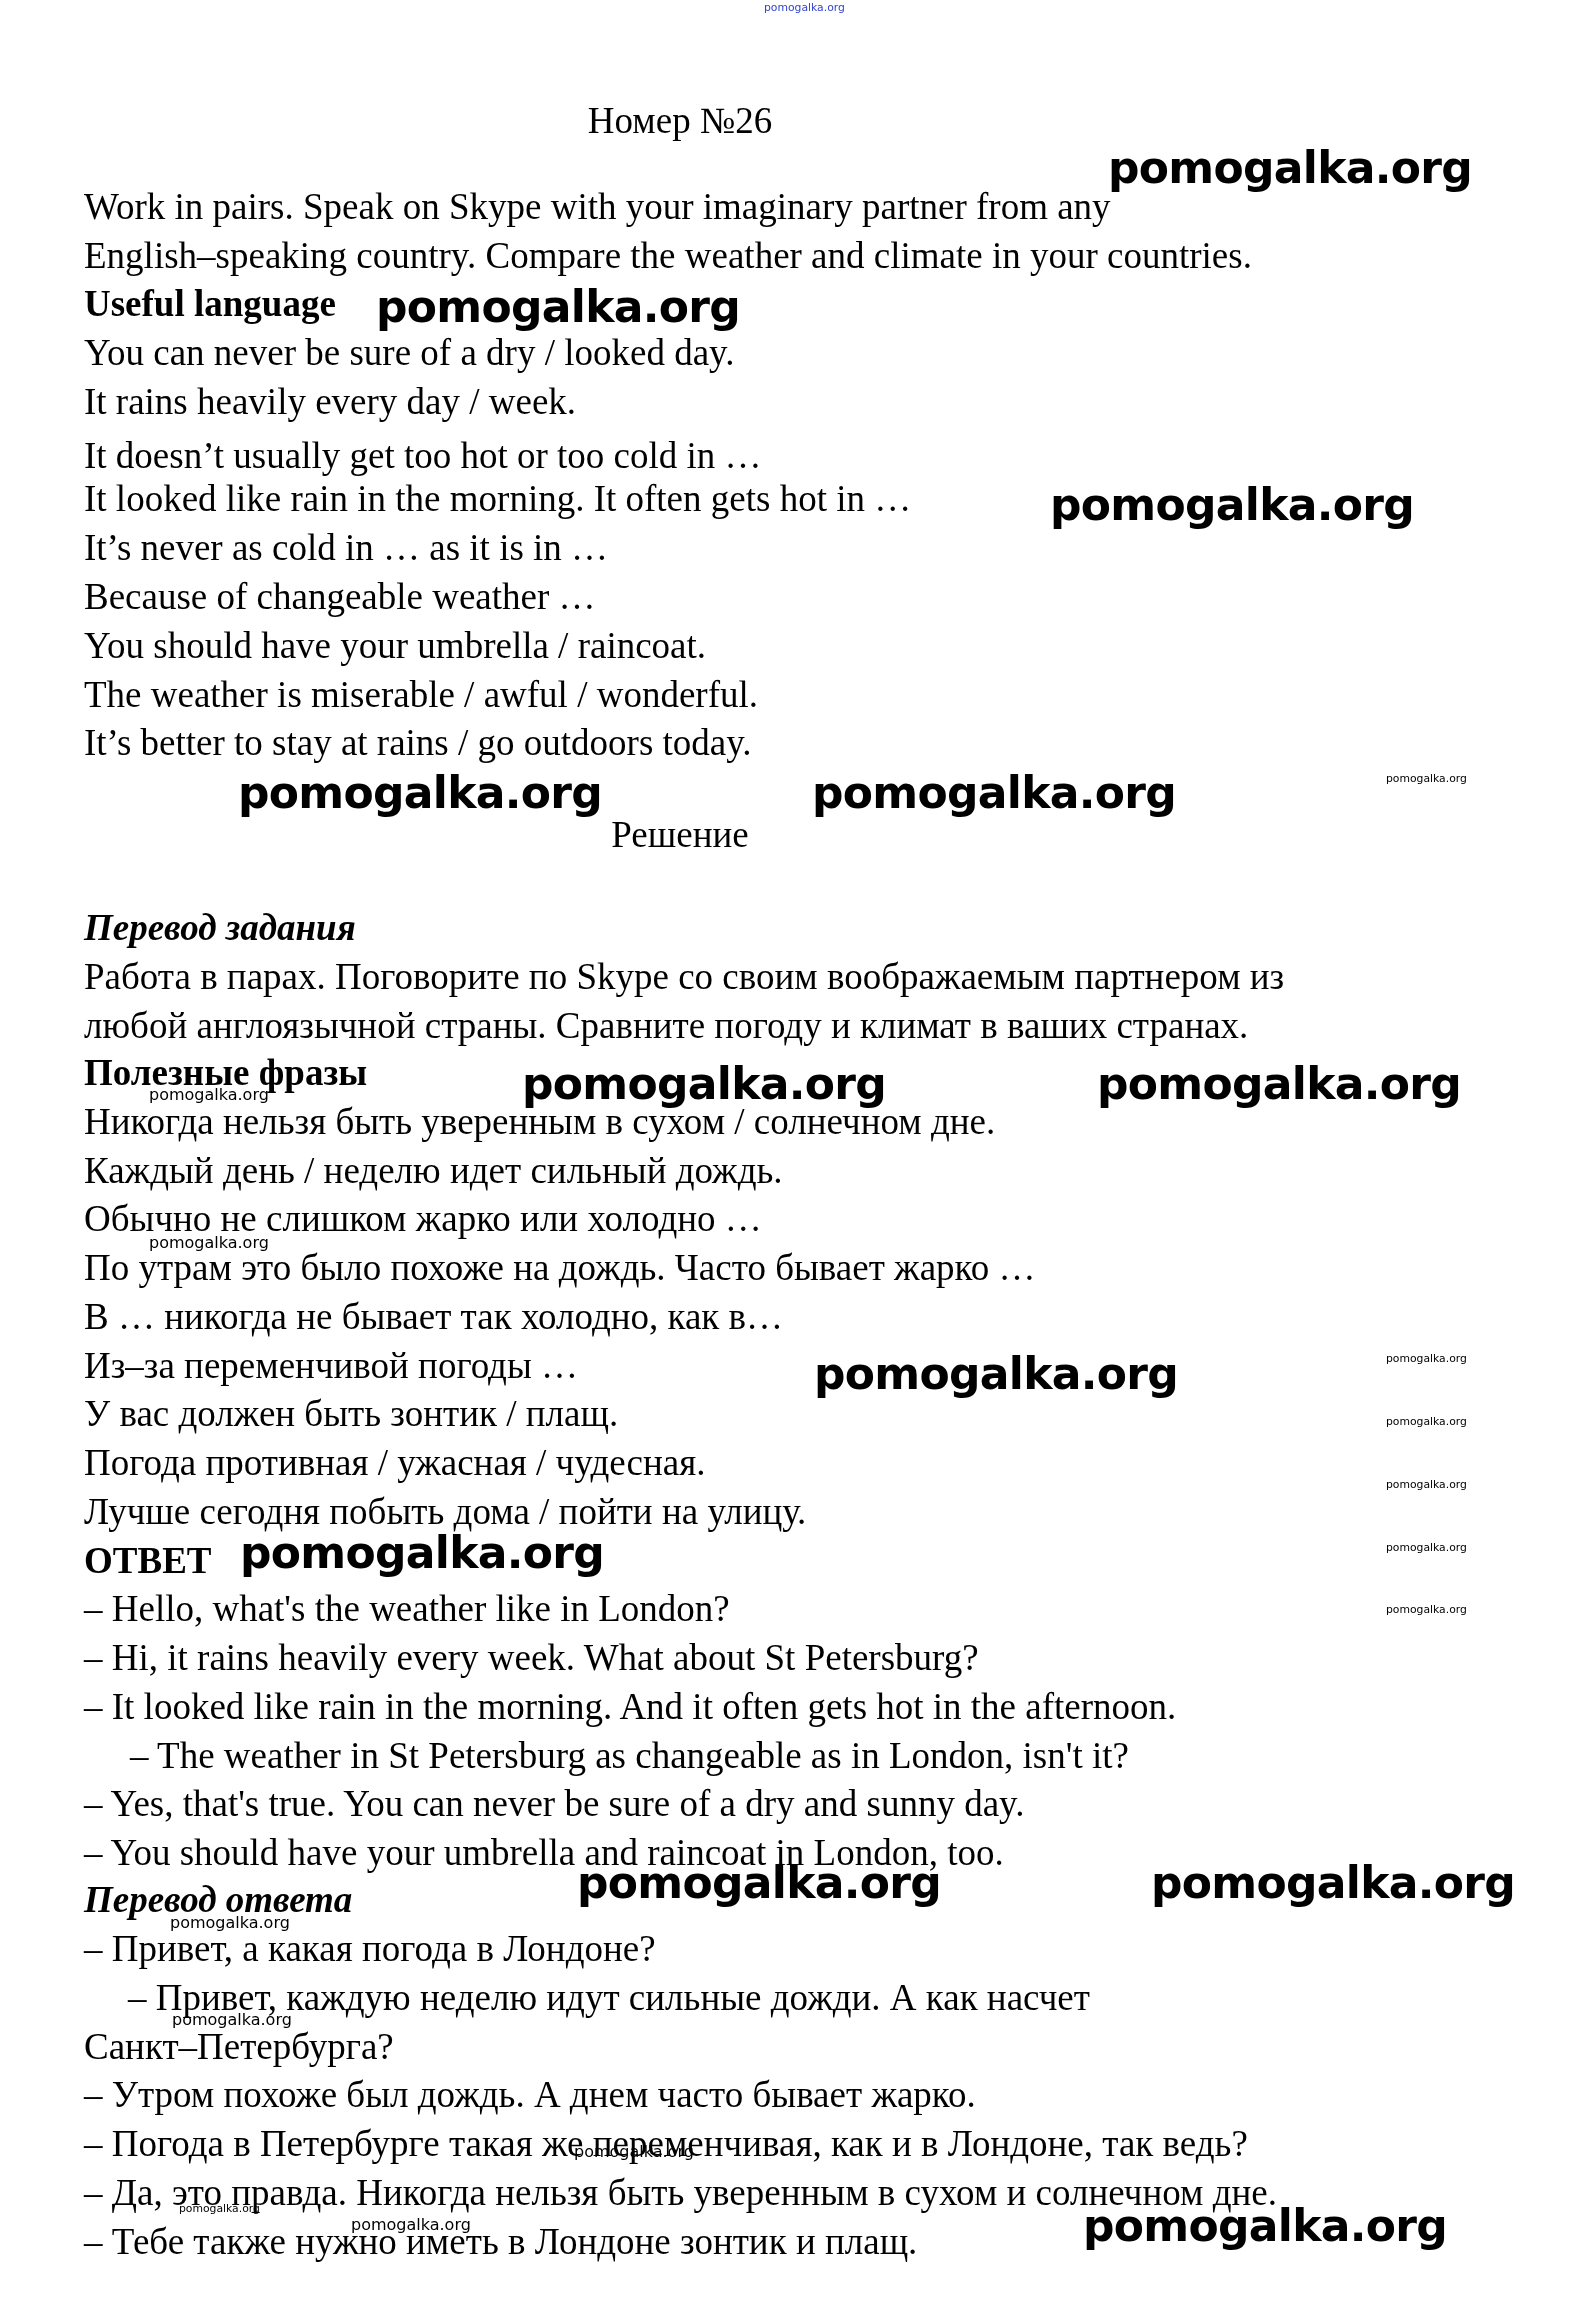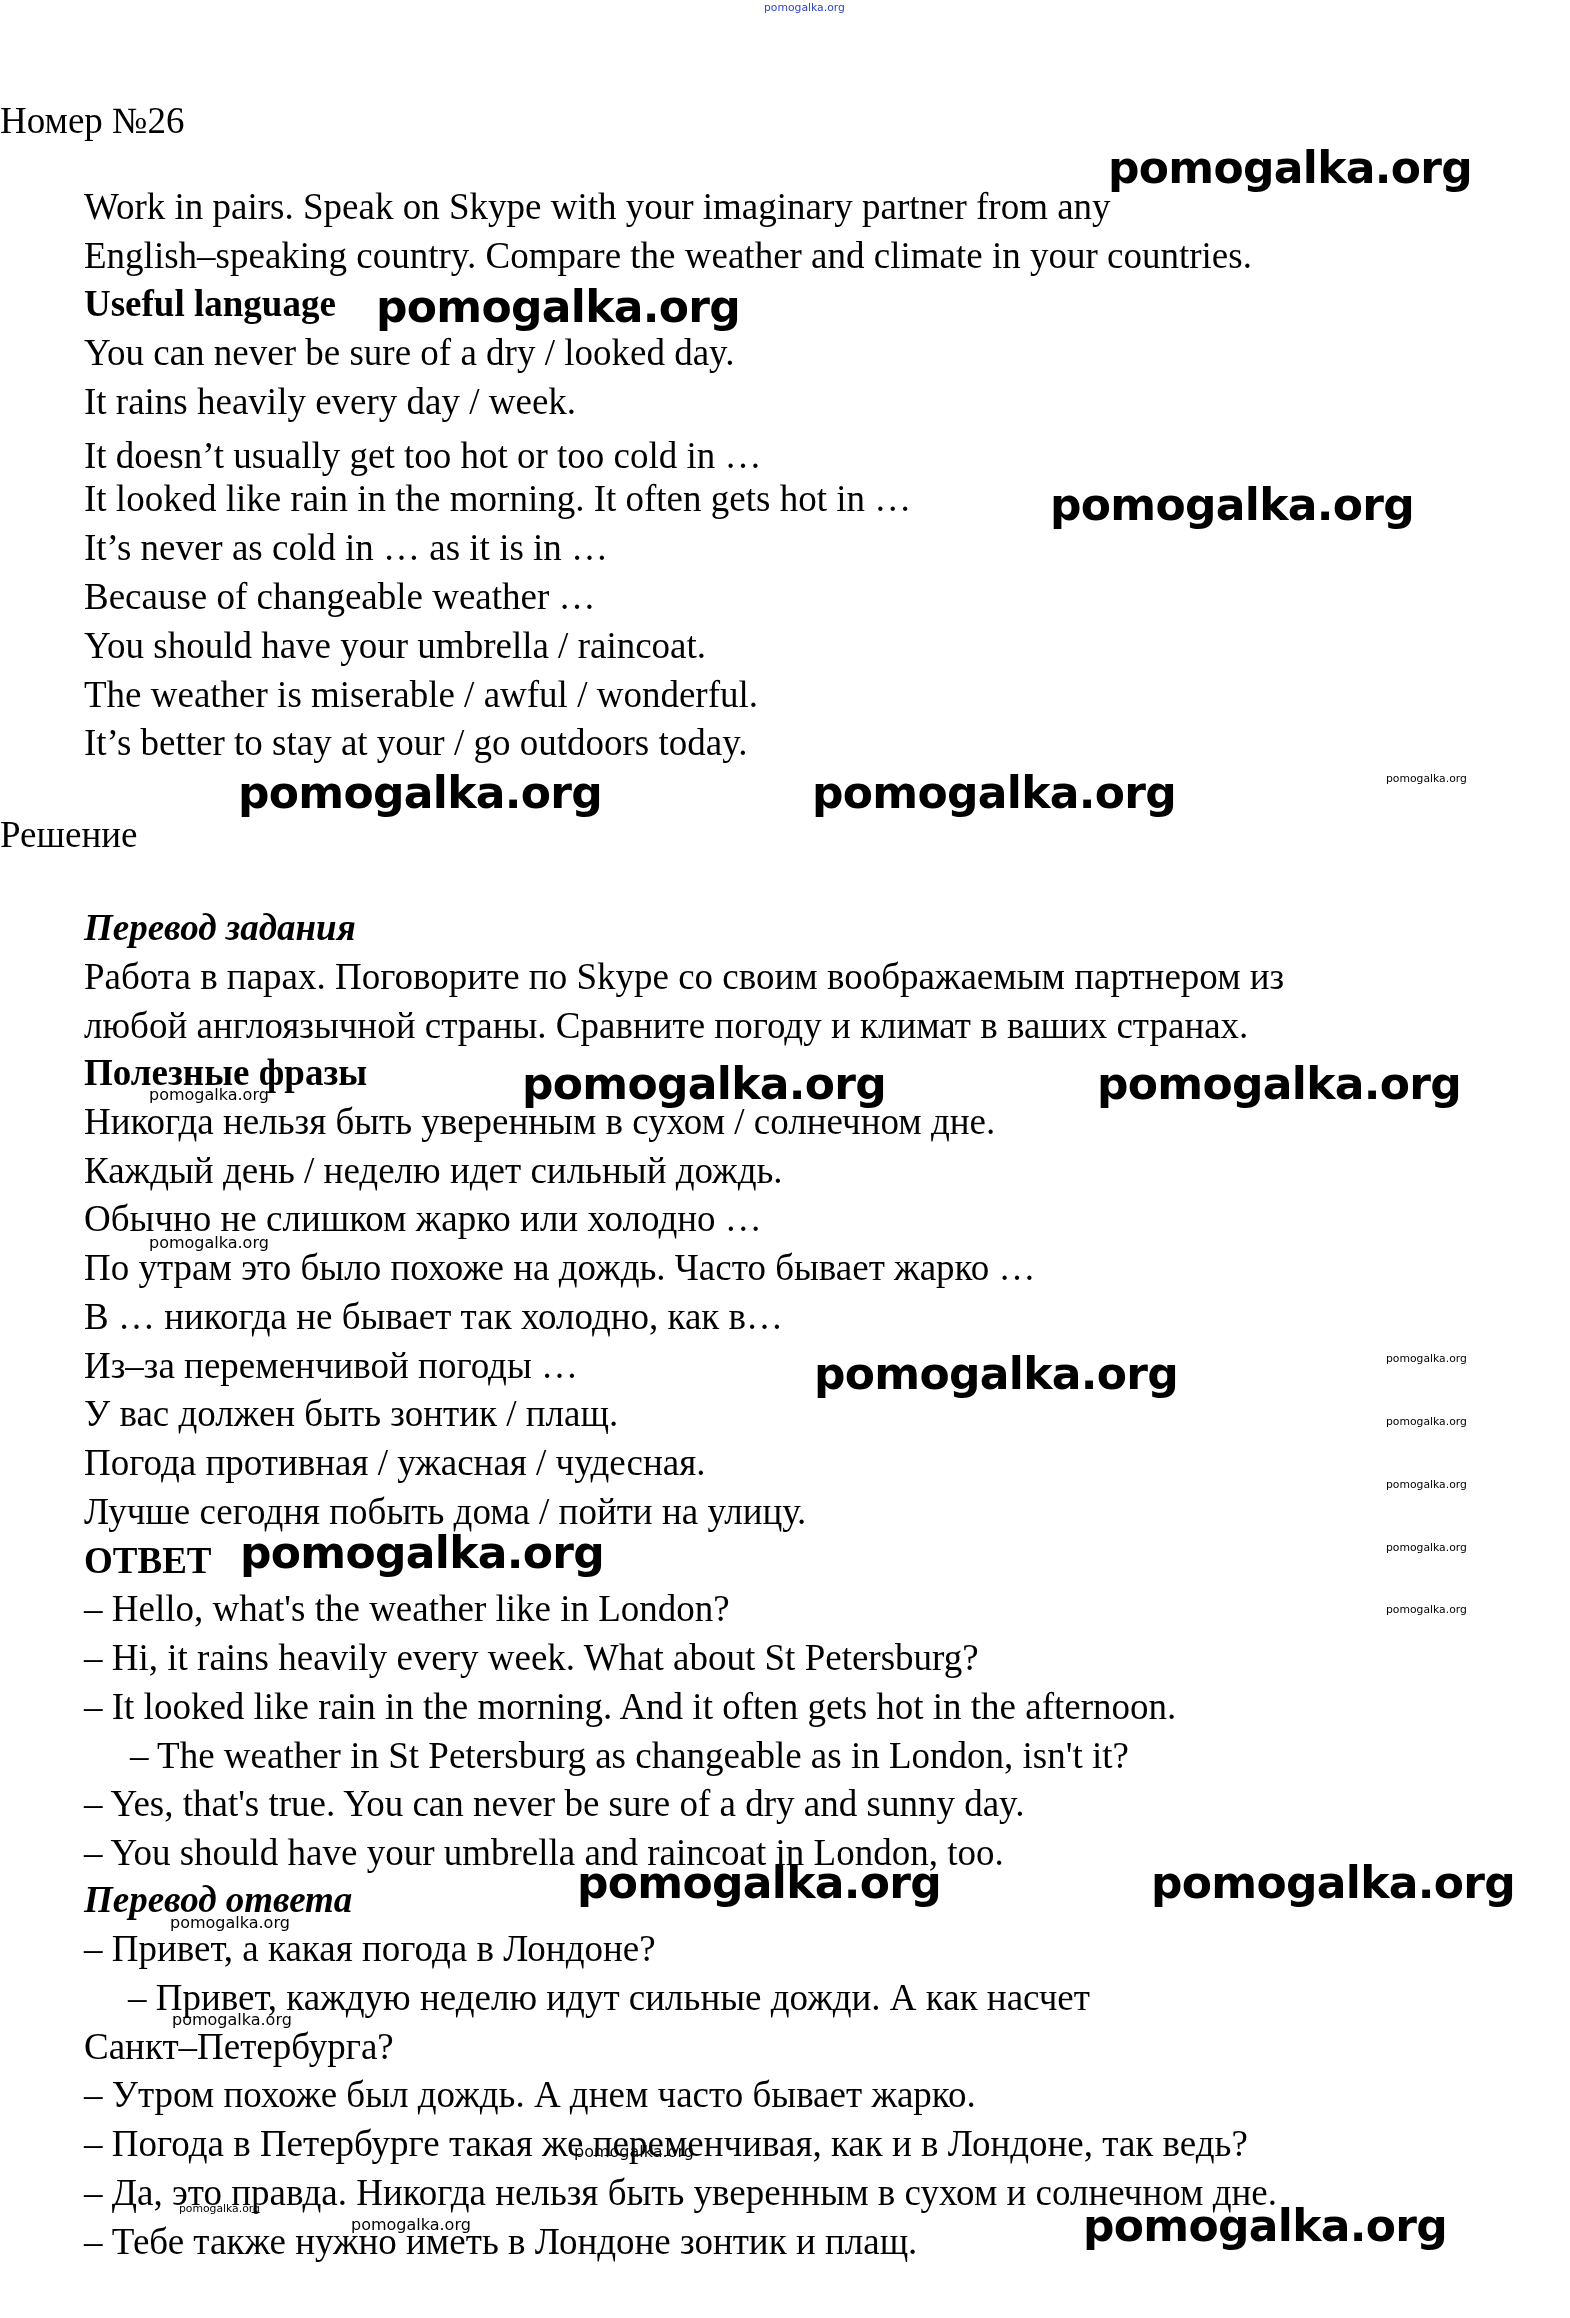--- a/index.html
+++ b/index.html
@@ -1,20 +1,20 @@
 <!DOCTYPE html>
 <html style="font-size:11.5px"><head>
 <meta charset="utf-8">
 <style>
   html, body { margin: 0; padding: 0; background: #ffffff; }
   body { width: 1570px; height: 2319px; position: relative; overflow: hidden;
          font-family: "Liberation Serif", "DejaVu Serif", serif; color: #000; }
   .page { position: absolute; left: 0; top: 0; width: 1570px; height: 2319px; }
   .line { position: absolute; left: 84px; font-size: 37px; line-height: 43px; white-space: nowrap; }
-  .center { left: 0; width: 1360px; text-align: left; }
+  .center { left: 0; width: 1360px; text-align: center; }
   .bold { font-weight: bold; }
   .ital { font-style: italic; font-weight: bold; }
   .wm { position: absolute; font-family: "DejaVu Sans", "Liberation Sans", sans-serif; white-space: nowrap; color: #000; }
   .wm-big { font-size: 44px; font-weight: bold; letter-spacing: -0.7px; }
   .wm-small { font-size: 16px; }
   .wm-tiny { font-size: 10.8px; }
   .wm-top { font-size: 10.8px; color: #3344cc; }
 </style>
 </head>
 <body>
@@ -30,21 +30,21 @@
   <div class="line bold" style="top:282px;">Useful language</div>
 
   <div class="line" style="top:331px;">You can never be sure of a dry / looked day.</div>
   <div class="line" style="top:380px;">It rains heavily every day / week.</div>
   <div class="line" style="top:434px;">It doesn’t usually get too hot or too cold in …</div>
   <div class="line" style="top:477px;">It looked like rain in the morning. It often gets hot in …</div>
   <div class="line" style="top:526px;">It’s never as cold in … as it is in …</div>
   <div class="line" style="top:575px;">Because of changeable weather …</div>
   <div class="line" style="top:624px;">You should have your umbrella / raincoat.</div>
   <div class="line" style="top:673px;">The weather is miserable / awful / wonderful.</div>
-  <div class="line" style="top:721px;">It’s better to stay at your / go outdoors today.</div>
+  <div class="line" style="top:721px;">It’s better to stay at rains / go outdoors today.</div>
 
   <div class="line center" style="top:813px;">Решение</div>
 
   <div class="line ital" style="top:906px;">Перевод задания</div>
   <div class="line" style="top:955px;">Работа в парах. Поговорите по Skype со своим воображаемым партнером из</div>
   <div class="line" style="top:1004px;">любой англоязычной страны. Сравните погоду и климат в ваших странах.</div>
   <div class="line bold" style="top:1051px;">Полезные фразы</div>
 
   <div class="line" style="top:1100px;">Никогда нельзя быть уверенным в сухом / солнечном дне.</div>
   <div class="line" style="top:1149px;">Каждый день / неделю идет сильный дождь.</div>

